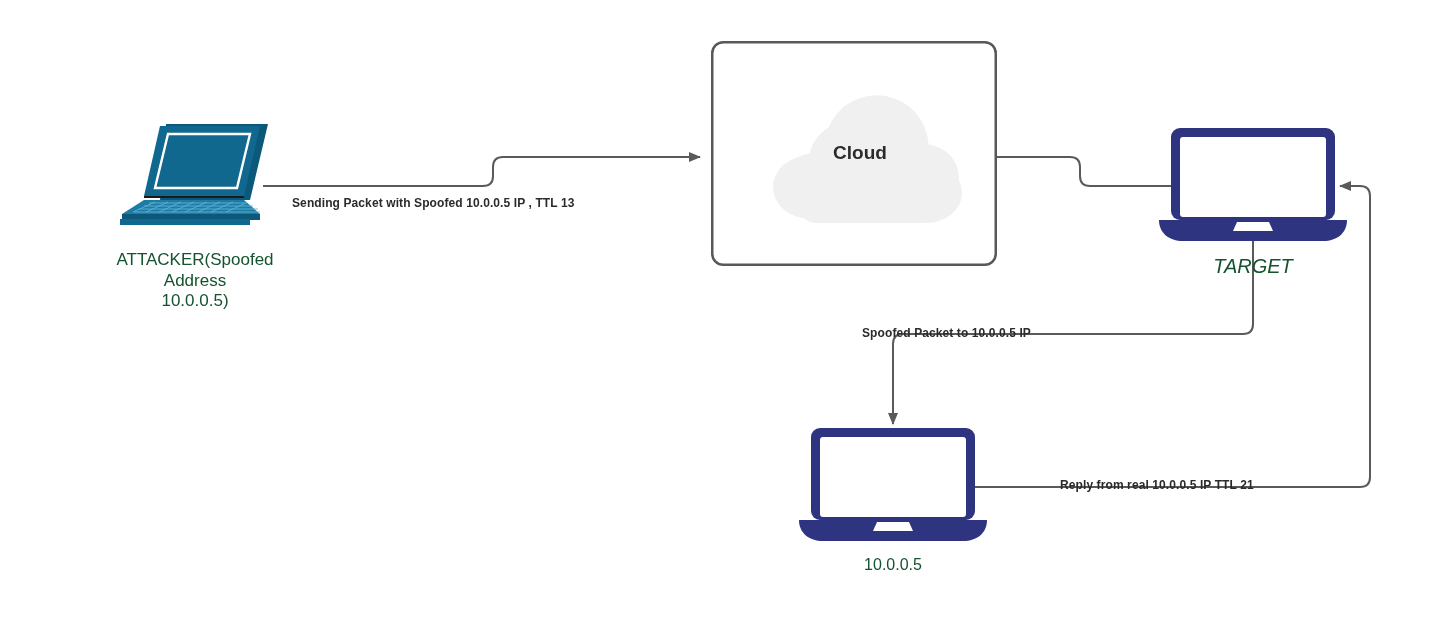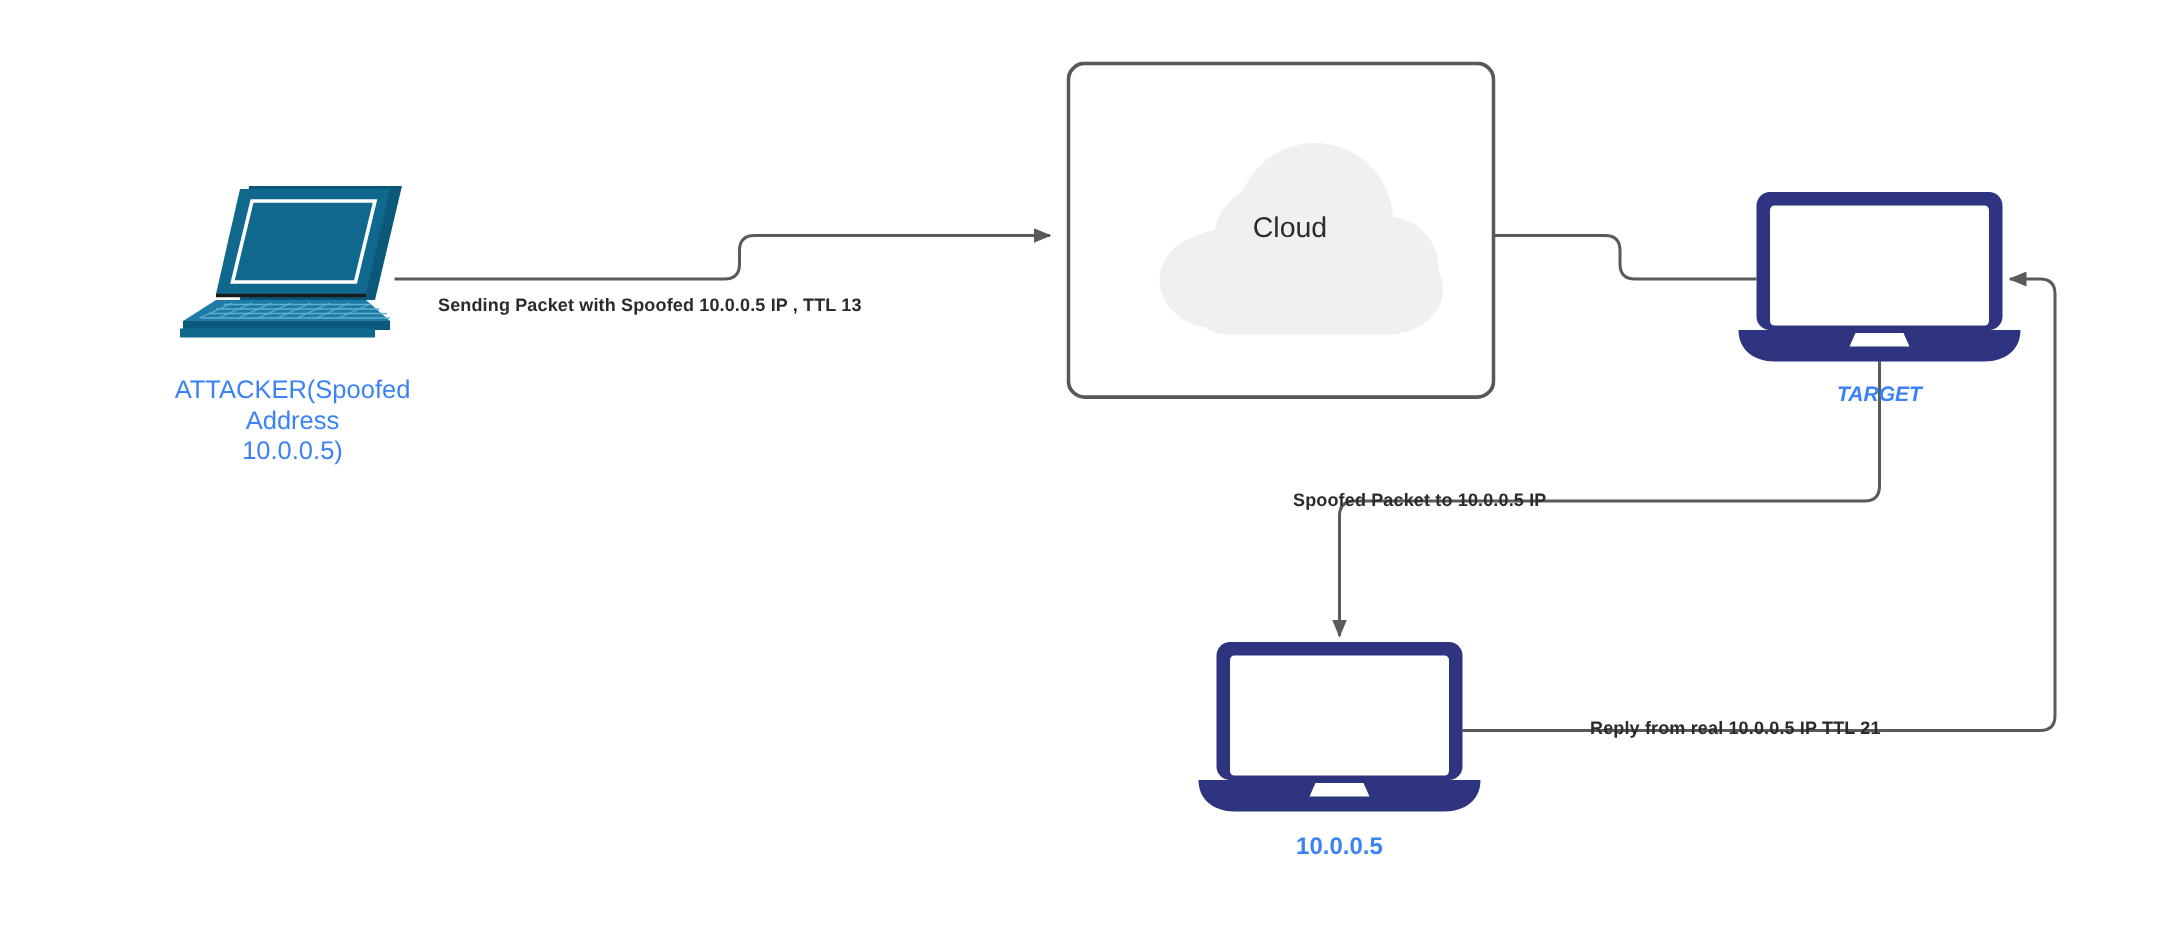--- a/index.html
+++ b/index.html
@@ -29,66 +29,66 @@
   }
   .node {
     position: absolute;
   }
   .node-graphic {
     display: block;
   }
   .node-caption {
     position: absolute;
     text-align: center;
-    color: #3b82f6;
+    color: #14532d;
     line-height: 1.22;
     white-space: pre-line;
   }
   .cap-attacker {
     left: 60px;
     top: 250px;
     width: 270px;
     font-size: 17px;
     font-weight: 400;
   }
   .cap-target {
     left: 1153px;
     top: 254px;
     width: 200px;
-    font-size: 14px;
-    font-weight: 700;
+    font-size: 20px;
+    font-weight: 400;
     font-style: italic;
   }
   .cap-victim {
     left: 793px;
     top: 555px;
     width: 200px;
     font-size: 16px;
-    font-weight: 700;
+    font-weight: 400;
   }
   .edge-label {
     position: absolute;
     color: #2b2b2b;
     font-size: 12px;
     font-weight: 700;
     white-space: nowrap;
     letter-spacing: 0.1px;
   }
   .lbl-spoof  { left: 292px; top: 196px; }
   .lbl-tovic  { left: 862px; top: 326px; }
   .lbl-reply  { left: 1060px; top: 478px; }
   .cloud-box-label {
     position: absolute;
     left: 800px;
     top: 142px;
     width: 120px;
     text-align: center;
     font-size: 19px;
     color: #2b2b2b;
-    font-weight: 400;
+    font-weight: 700;
   }
 </style>
 </head>
 <body>
 
 <div id="canvas">
 
   <svg id="wires" viewBox="0 0 1449 622" xmlns="http://www.w3.org/2000/svg">
     <defs>
       <marker id="arrowEnd" markerWidth="12" markerHeight="10" refX="11" refY="5" orient="auto" markerUnits="userSpaceOnUse">

